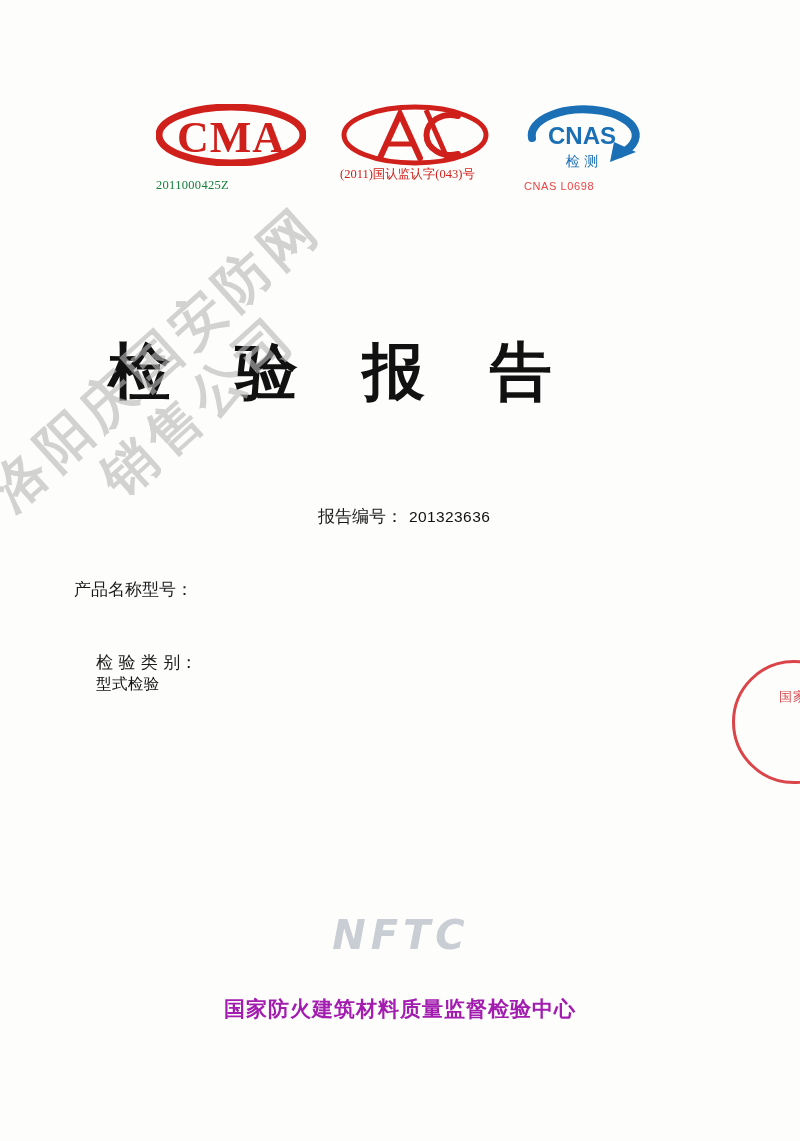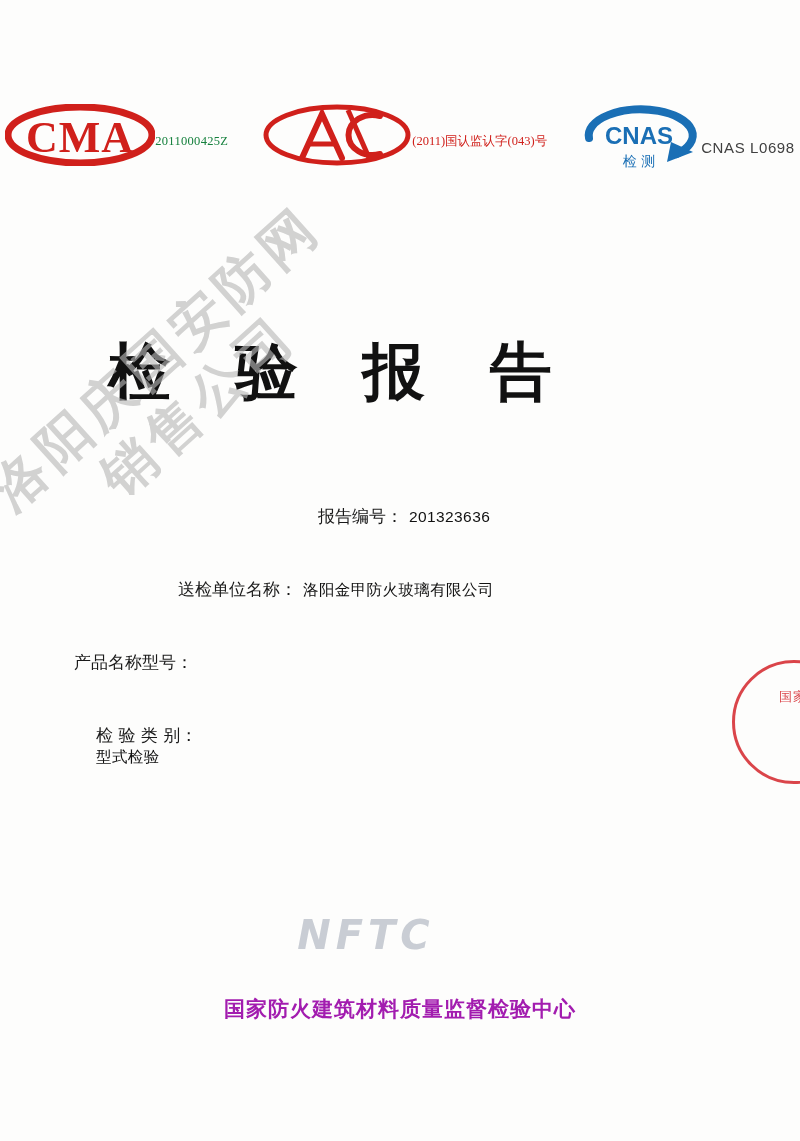--- a/index.html
+++ b/index.html
@@ -30,52 +30,51 @@
     left: 0;
     width: 800px;
     height: 130px;
     display: flex;
     align-items: flex-start;
     justify-content: center;
     gap: 34px;
   }
   .logo-block {
     display: flex;
-    flex-direction: row;
-    align-items: center;
+    flex-direction: column;
   }
 
   .cma-mark {
     width: 150px;
     height: 62px;
     position: relative;
   }
   .cma-mark svg { display: block; }
   .cma-caption {
     margin-top: 12px;
     font-size: 12.5px;
     color: #15803d;
     font-family: "Liberation Serif", serif;
     letter-spacing: .3px;
   }
 
   .cal-mark { width: 150px; height: 62px; }
   .cal-caption {
-    margin-top: 12px;
+    margin-top: 0;
     font-size: 12.5px;
     color: #d0201b;
     font-family: "Liberation Serif", serif;
   }
 
   .ilac-mark { width: 122px; height: 74px; }
   .cnas-mark { width: 120px; height: 74px; }
   .cnas-caption {
-    margin-top: 13px;
-    font-size: 15px;
-    color: #404040;
+    margin-top: 2px;
+    font-size: 11px;
+    color: #ef4444;
     font-family: "Liberation Sans", sans-serif;
     letter-spacing: .6px;
   }
 
   
   .doc-title {
     position: absolute;
     top: 330px;
     left: 0;
     width: 660px;
@@ -129,20 +128,21 @@
     top: 912px;
     left: 0;
     width: 732px;
     text-align: center;
     font-family: "DejaVu Sans", sans-serif;
     font-weight: bold;
     font-style: italic;
     font-size: 40px;
     letter-spacing: 5px;
     color: #c9cdd4;
+    padding-left: 35px;
   }
 
   
   .footer-org {
     position: absolute;
     top: 995px;
     left: 0;
     width: 800px;
     text-align: center;
     font-size: 21px;
@@ -252,24 +252,20 @@
 
   <div class="watermark-diagonal">洛阳庆国安防网销售公司</div>
 
   <div class="fields">
 
     <div class="field-row row-report">
       <span class="label">报告编号：</span>
       <span class="value">201323636</span>
     </div>
 
-    <div class="field-row row-unit">
-      <span class="label">送检单位名称：</span>
-      <span class="value">洛阳金甲防火玻璃有限公司</span>
-    </div>
 
     <div class="field-row row-product">
       <span class="label">产品名称型号：</span>
     </div>
 
     <div class="field-row row-type">
       <span class="label">检 验 类 别：</span>
       <span class="value">型式检验</span>
     </div>
 

